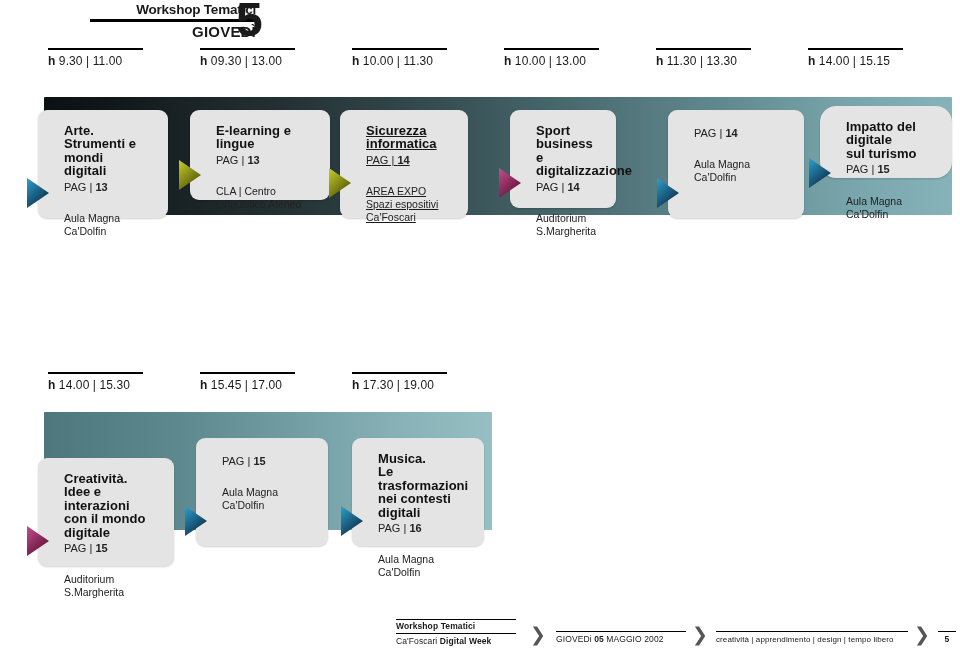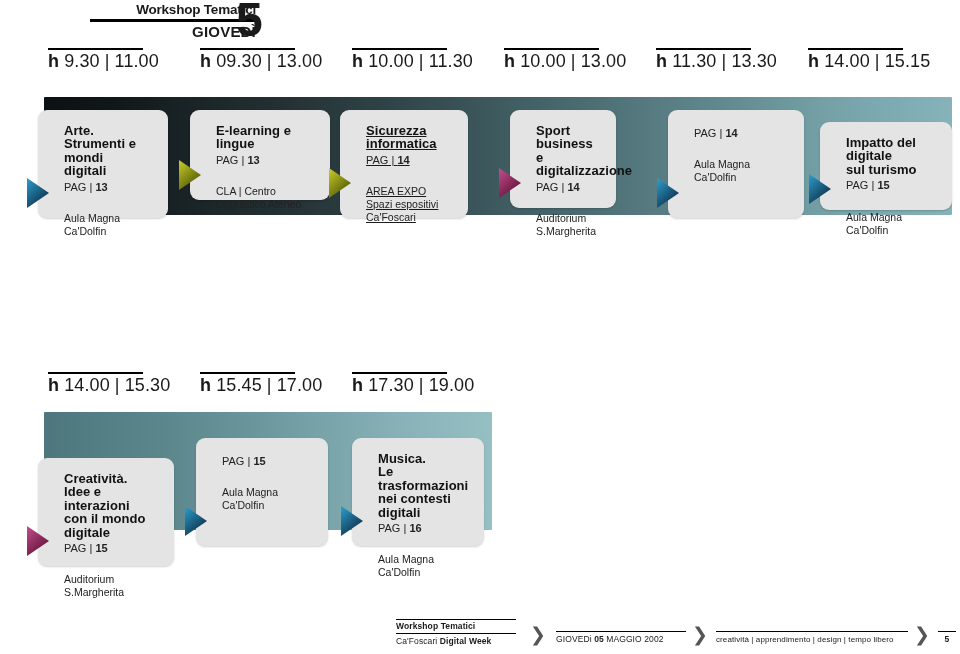--- a/index.html
+++ b/index.html
@@ -54,21 +54,21 @@
     line-height: 48px;
     letter-spacing: -1px;
   }
   .time-slot { position: absolute; }
   .time-rule {
     border-top: 2.5px solid #000;
     width: 95px;
     margin-bottom: 3px;
   }
   .time-label {
-    font-size: 18px;
+    font-size: 12px;
     line-height: 16px;
     white-space: nowrap;
     letter-spacing: 0.1px;
   }
   .time-label b { font-weight: bold; }
 
   
   .band {
     position: absolute;
     border-radius: 1px;
@@ -276,21 +276,21 @@
               </linearGradient>
             </defs>
             <path d="M0 0 L22 15 L0 30 Z" fill="url(#mgblue04)"></path>
           </svg>
         </div>
         <div class="card-inner">
           <div class="card-pag">PAG | <b>14</b></div>
           <div class="card-venue">Aula Magna<br>Ca'Dolfin</div>
         </div>
       </div>
-      <div class="card" style="left:820px; top:122px; width:132px; height:88px;">
+      <div class="card" style="left:820px; top:106px; width:132px; height:72px;border-radius:16px;">
         <div class="marker" style="top:52px;">
           <svg width="24" height="30" viewBox="0 0 24 30">
             <defs>
               <linearGradient id="mgblue05" x1="0" y1="0" x2="0.7" y2="1">
                 <stop offset="0%" stop-color="#2e9fd0"></stop>
                 <stop offset="100%" stop-color="#0b2a42"></stop>
               </linearGradient>
             </defs>
             <path d="M0 0 L22 15 L0 30 Z" fill="url(#mgblue05)"></path>
           </svg>

